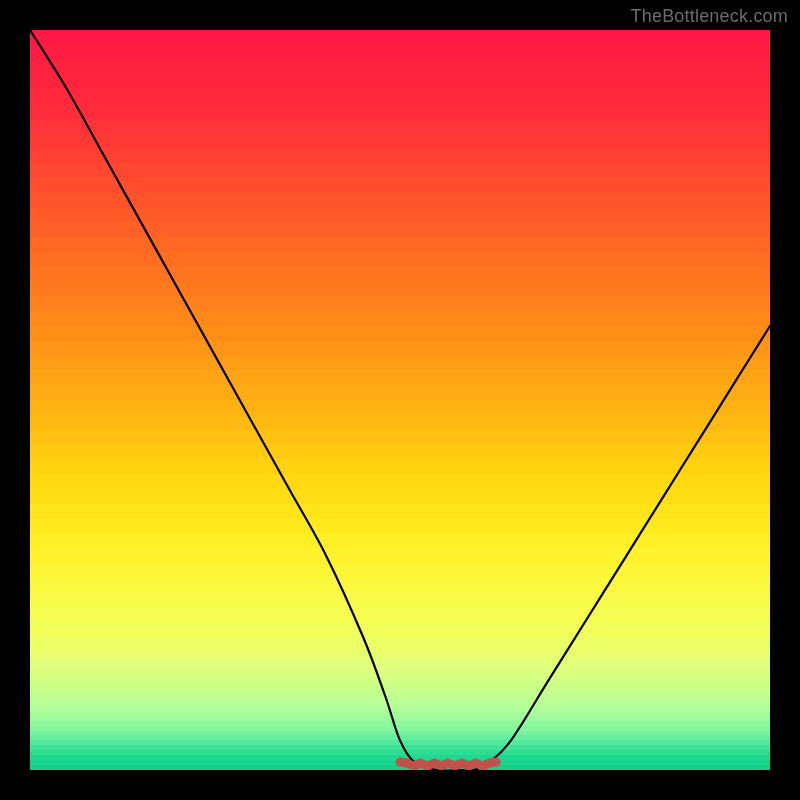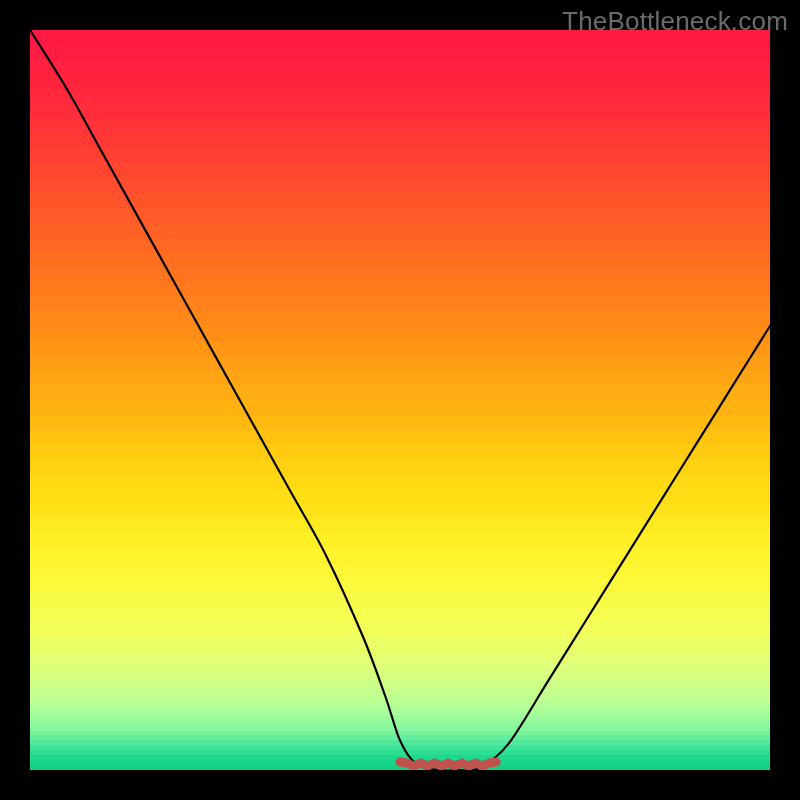--- a/index.html
+++ b/index.html
@@ -15,21 +15,21 @@
     position: relative;
     width: 800px;
     height: 800px;
     background: #000;
   }
   .watermark {
     position: absolute;
     top: 6px;
     right: 12px;
     color: #6b6b6b;
-    font-size: 26px;
+    font-size: 18px;
     font-weight: 500;
     letter-spacing: 0.2px;
     z-index: 5;
     pointer-events: none;
   }
   .plot-area {
     position: absolute;
     left: 30px;
     top: 30px;
     width: 740px;

